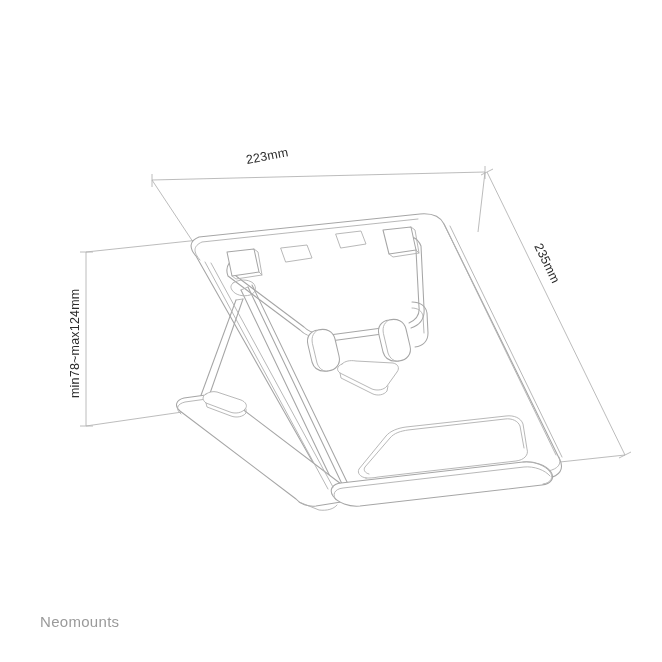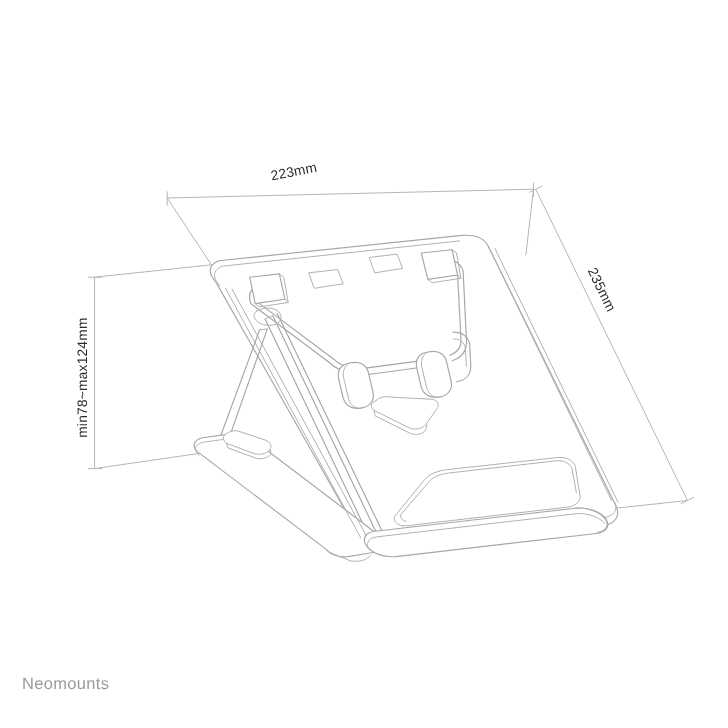--- a/index.html
+++ b/index.html
@@ -21,21 +21,21 @@
   #drawing-svg {
     position: absolute;
     left: 0;
     top: 0;
     width: 662px;
     height: 662px;
     display: block;
   }
   .brand {
     position: absolute;
-    left: 20px;
+    left: 40px;
     top: 613px;
     font-size: 15px;
     letter-spacing: 0.3px;
     color: #9a9a9a;
     font-family: "Liberation Sans", sans-serif;
     white-space: nowrap;
     user-select: none;
   }
   
   text.dim-label {

